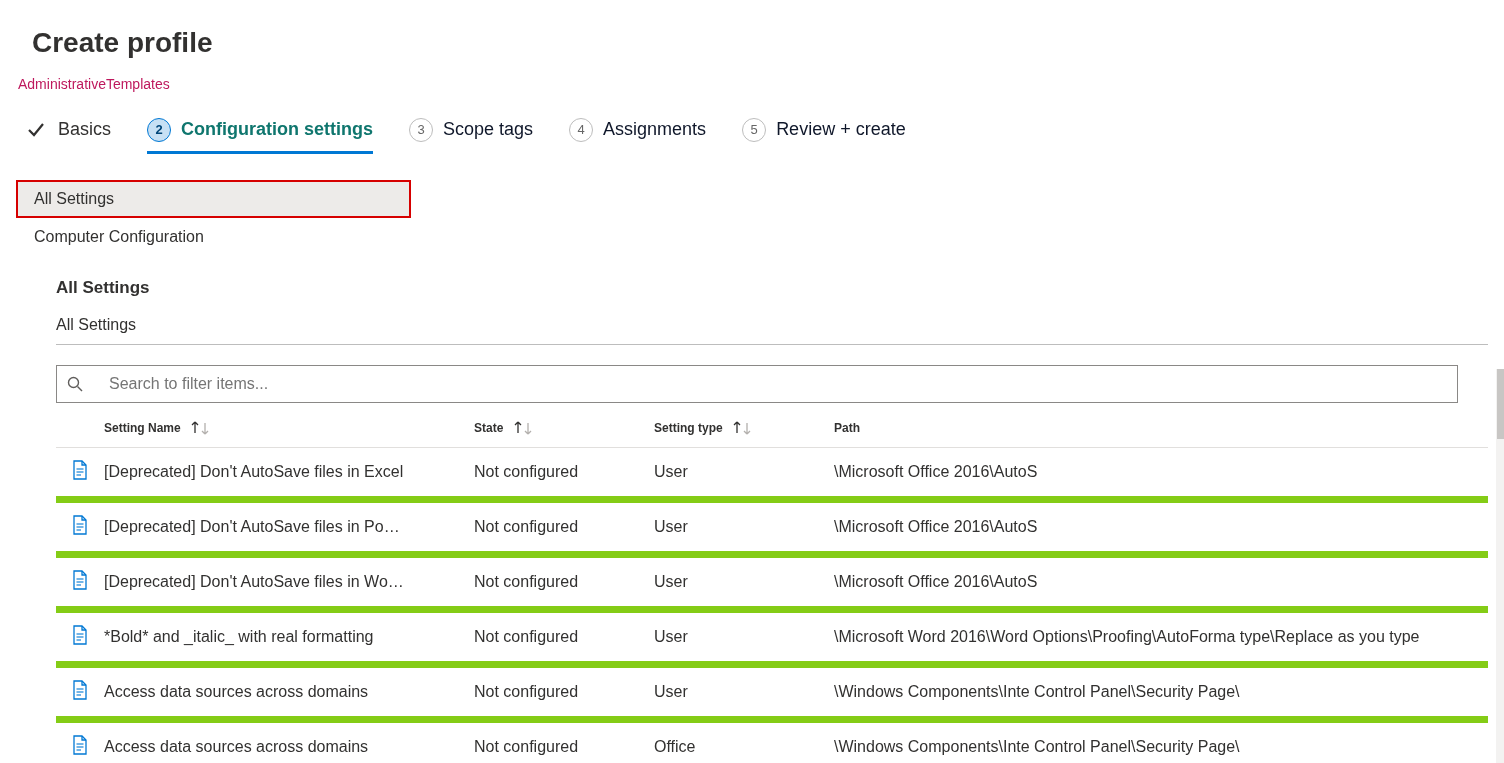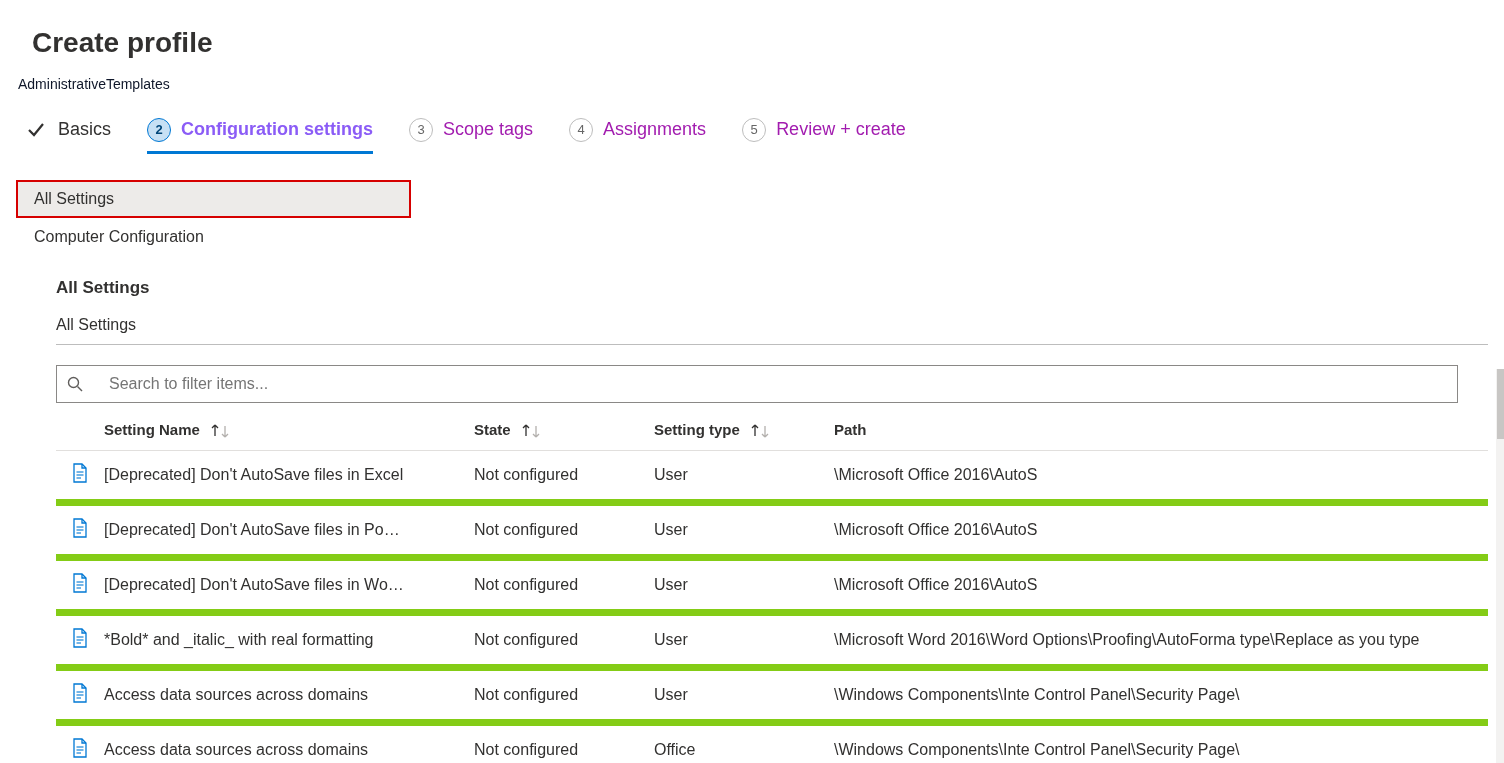--- a/index.html
+++ b/index.html
@@ -13,21 +13,21 @@
     width: 1504px;
   }
   .page-title {
     font-size: 28px;
     font-weight: 600;
     margin: 16px;
     line-height: 1.2;
   }
   .page-subtitle {
     font-size: 14px;
-    color: #0f172a;
+    color: #be185d;
     margin: 4px 0 26px 2px;
   }
   
   .wizard {
     display: flex;
     align-items: center;
     gap: 36px;
     margin-left: 8px;
     margin-bottom: 24px;
   }
@@ -49,23 +49,23 @@
     color: #666;
     background: #fff;
   }
   .step.done .badge { border: none; }
   .step.active .badge {
     background: #c7e0f4;
     border: 1px solid #0078d4;
     color: #004578;
     font-weight: 600;
   }
-  .step .label { font-size: 18px; color: #a21caf; }
+  .step .label { font-size: 18px; color: #0f172a; }
   .step.done .label { color: #323130; }
-  .step.active .label { color: #8b5cf6; font-weight: 600; }
+  .step.active .label { color: #0f766e; font-weight: 600; }
   .step.active::after {
     content: "";
     position: absolute;
     left: 0; right: 0; bottom: -2px;
     height: 3px;
     background: #0078d4;
   }
   
   .content {
     display: flex;
@@ -131,21 +131,21 @@
     margin-top: 6px;
   }
   table {
     width: 100%;
     border-collapse: collapse;
     table-layout: fixed;
   }
   th {
     text-align: left;
     font-weight: 600;
-    font-size: 15px;
+    font-size: 12px;
     padding: 12px 8px 12px 0;
     white-space: nowrap;
   }
   th .sorticons {
     display: inline-flex;
     gap: 0px;
     vertical-align: middle;
     margin-left: 6px;
   }
   td {

